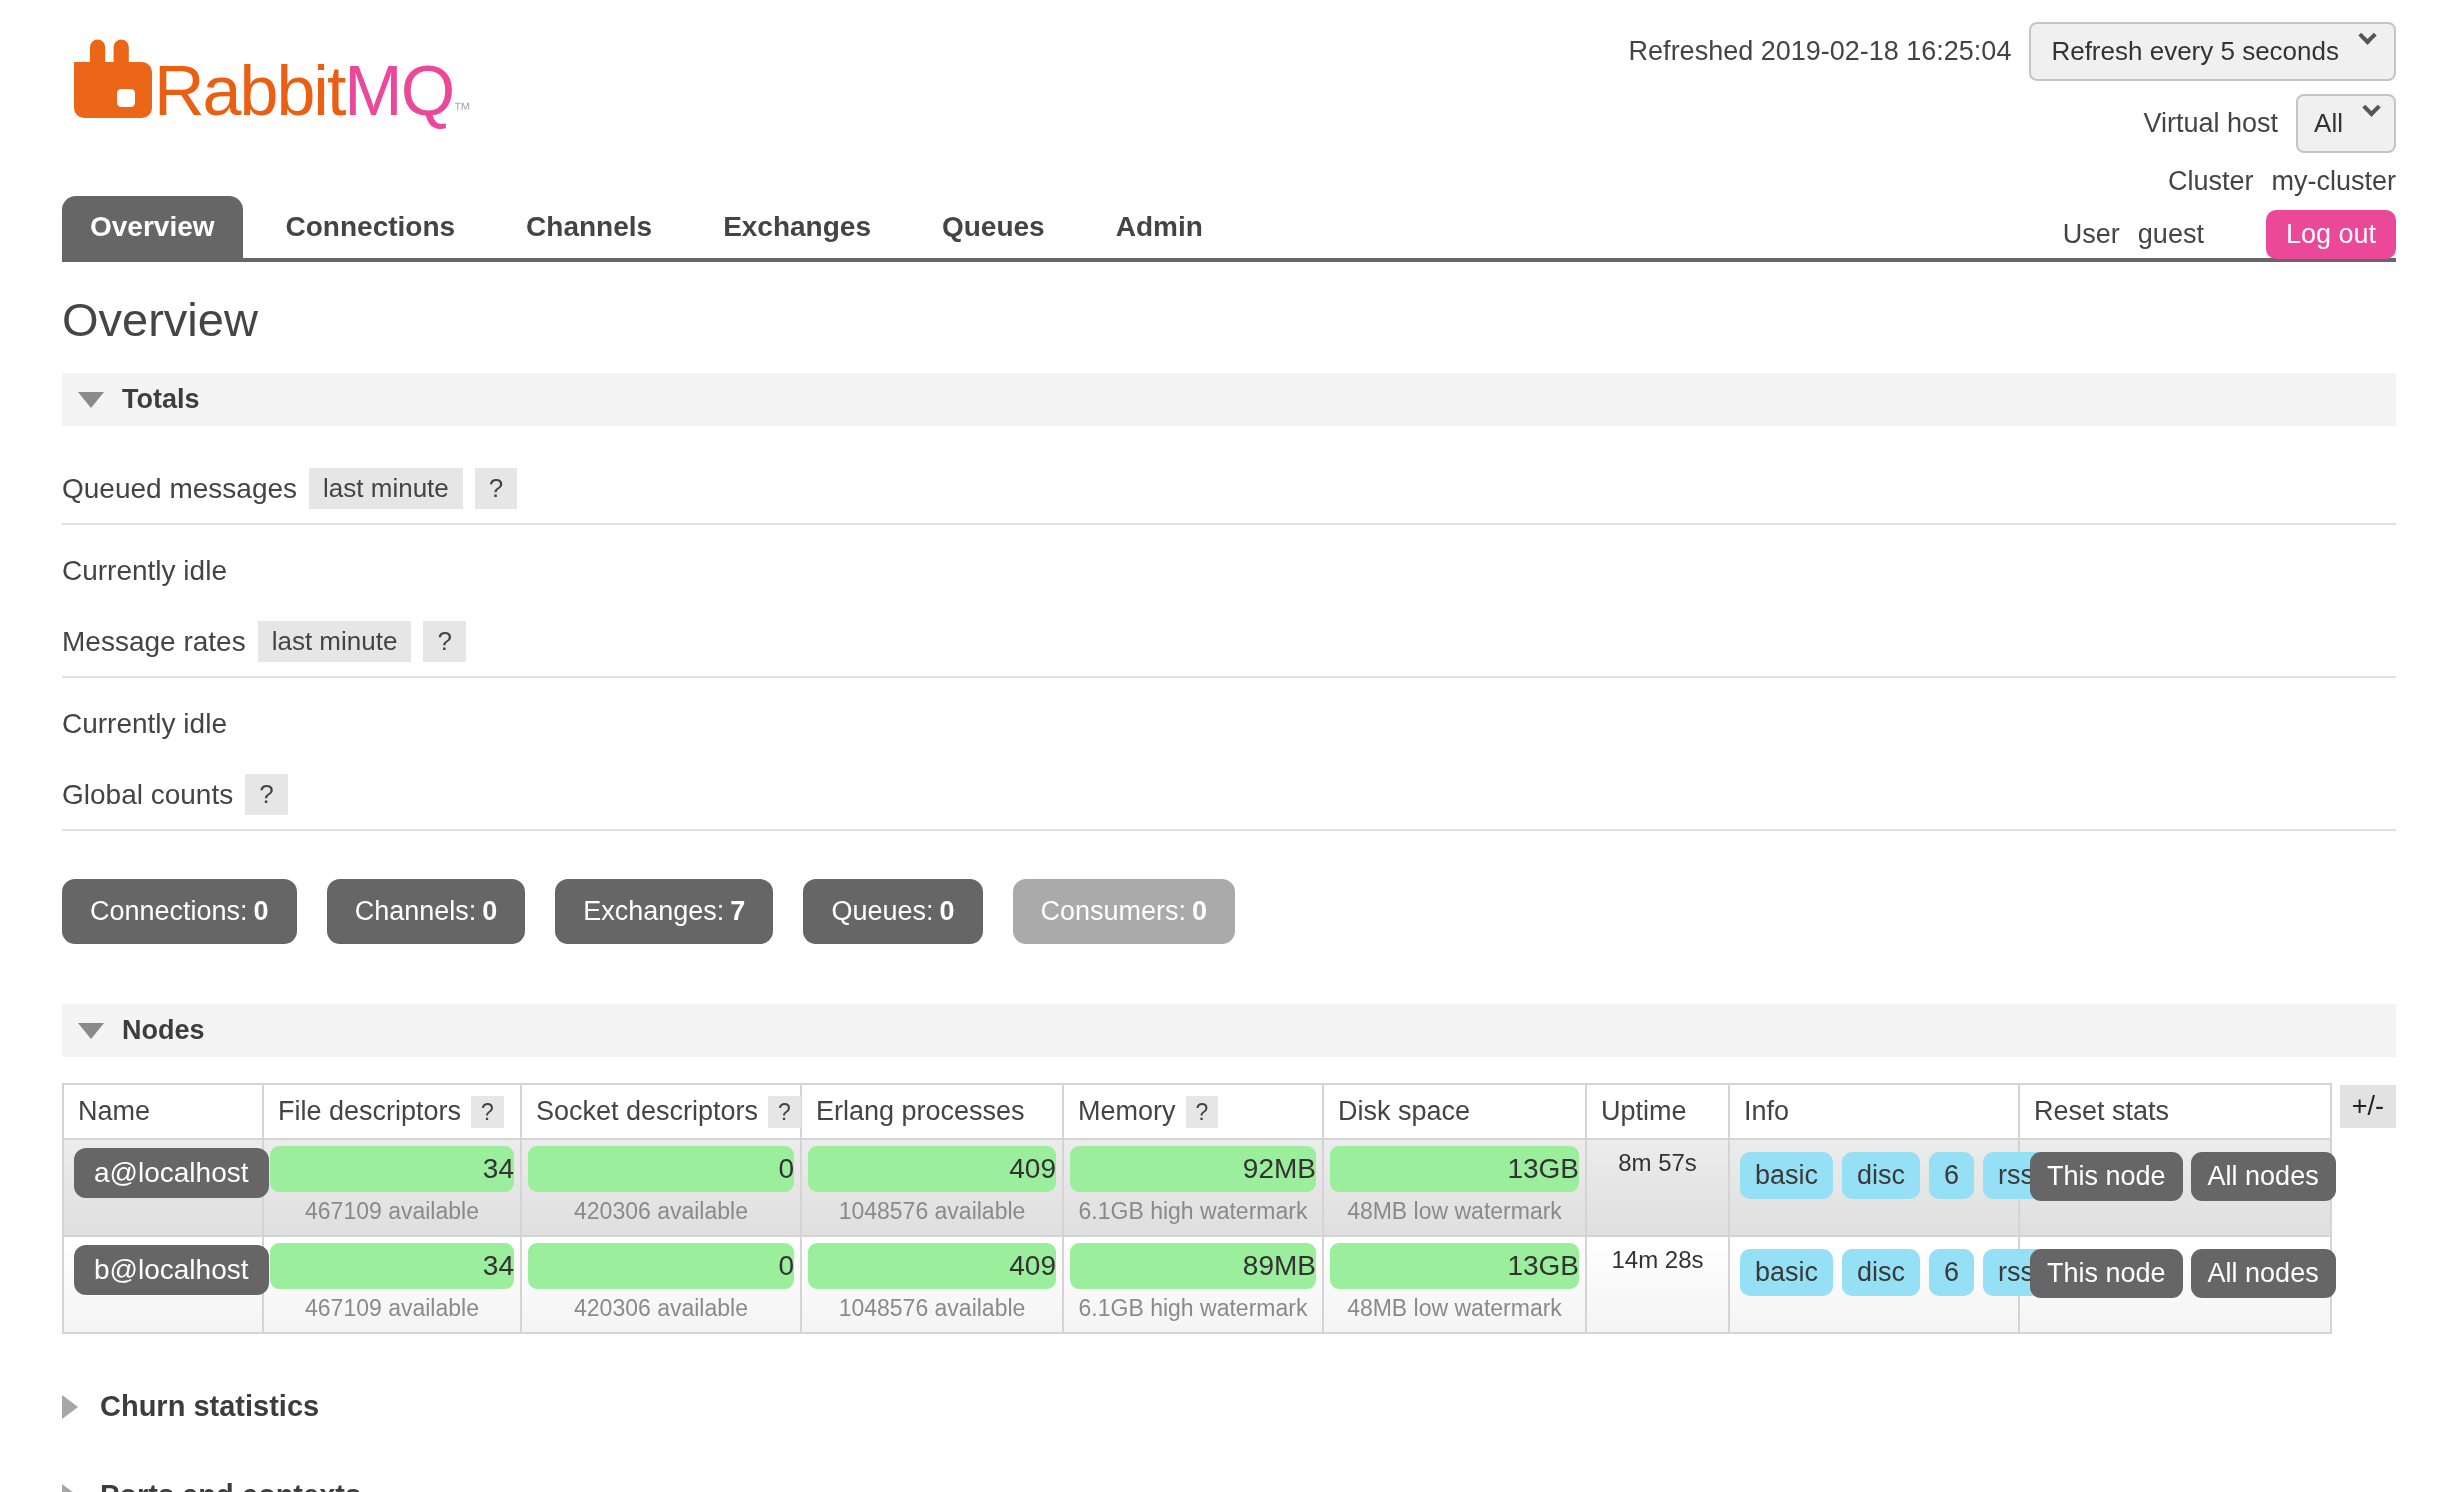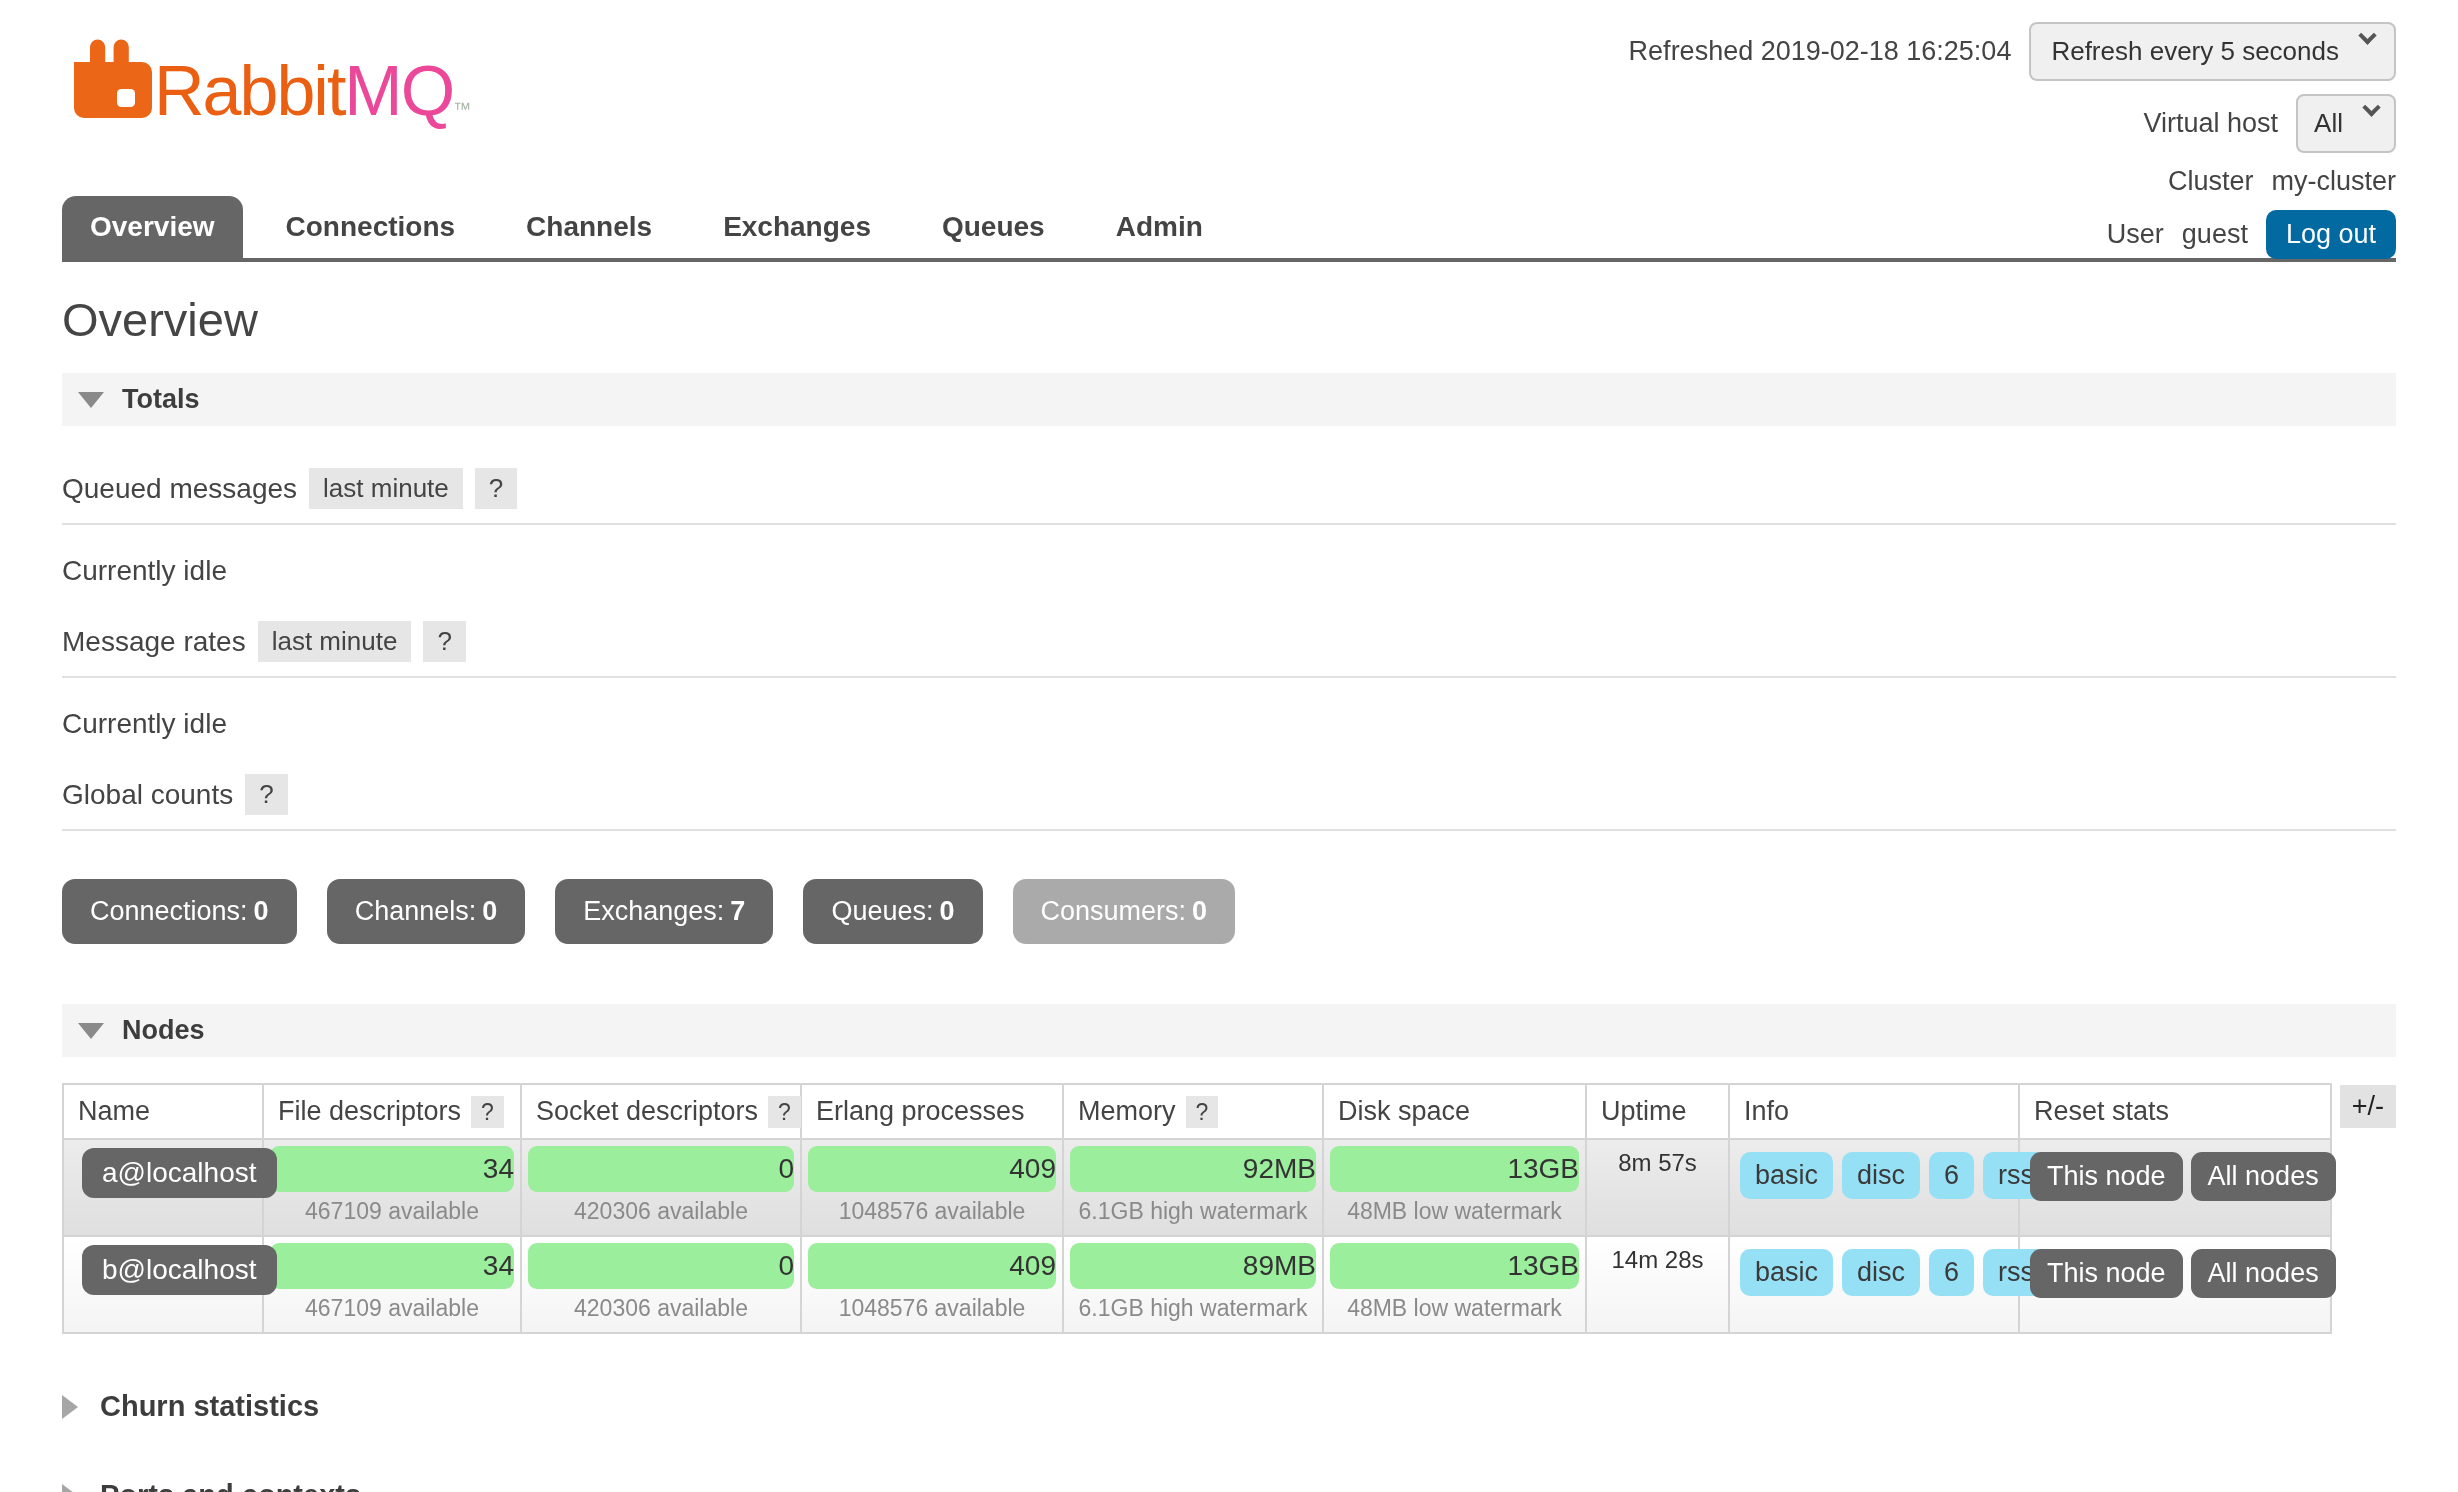--- a/index.html
+++ b/index.html
@@ -22,21 +22,21 @@
   .wordmark .tm { font-size:18px; color:#a9b6a9; vertical-align: baseline; }
   .ver-badges { display:flex; gap:24px; margin-bottom:4px; margin-left:14px; }
   .badge-pill { background:#f2f2f2; border-radius:10px; padding:10px 18px; font-size:27px; color:#444; }
 
   .header-right { position:absolute; right:0; top:22px; display:flex; flex-direction:column; align-items:flex-end; gap:13px; }
   .hr-row { display:flex; align-items:center; gap:18px; font-size:27px; color:#444; }
   .selectbox { display:flex; gap:22px; background:#f0f0f0; border:2px solid #c4c4c4; border-radius:8px; padding:12px 20px; font-size:26px; color:#333; cursor:pointer; }
   .selectbox.small { padding:12px 16px; }
   .chev { width:13px; height:13px; border-right:4px solid #555; border-bottom:4px solid #555; transform:rotate(45deg); margin-top:-7px; }
   .bold { font-weight:normal;text-align:right; }
-  .logout-btn { background:#0369a1; color:#fff; border:none; border-radius:10px; padding:9px 20px; font-size:27px; font-family:inherit; cursor:pointer; }
+  .logout-btn { background:#ec4899; color:#fff; border:none; border-radius:10px; padding:9px 20px; font-size:27px; font-family:inherit; cursor:pointer;margin-left:44px; }
 
   .tabs { position:absolute; left:0; bottom:0; display:flex; align-items:flex-end; }
   .tab { font-size:28px; font-weight:bold; color:#444; padding:15px 28px; margin-right:15px; cursor:pointer; }
   .tab.active { background:#666; color:#fff; border-radius:14px 14px 0 0; }
 
   
   h1.page-title { font-size:47px; font-weight:400; color:#454545; margin:30px 0 26px; }
 
   
   .strip { background:#f4f4f4; padding:11px 16px; display:flex; align-items:center; gap:18px; cursor:pointer; }
@@ -60,21 +60,21 @@
   table.nodes th, table.nodes td { border:2px solid #d4d4d4; }
   table.nodes th { background:#fff; font-weight:400; font-size:27px; color:#444; text-align:left; padding:11px 14px; white-space:nowrap;margin-left:40px; }
   th .pill.help-th { font-size:23px; padding:3px 10px; margin-left:10px; }
   td { vertical-align:top; }
   tr.alt td { background:linear-gradient(#ececec,#dfdfdf); }
   tr.plain td { background:linear-gradient(#ffffff,#f4f4f4); }
   .metric-cell { padding:6px; }
   .metric { background:#9bee9b; border-radius:9px; text-align:right; font-size:28px; color:#333; padding:7px 0; }
   .sub { text-align:center; font-size:23px; color:#8a8a8a; padding:6px 0 4px; }
   .name-cell { padding:8px 0 8px 10px; }
-  .node-badge { display:inline-block; background:#666; color:#fff; border-radius:12px; padding:9px 20px; font-size:28px;margin-left:8px; }
+  .node-badge { display:inline-block; background:#666; color:#fff; border-radius:12px; padding:9px 20px; font-size:28px; }
   .uptime-cell { text-align:center; font-size:24px; color:#333; padding-top:9px; }
   .info-cell, .reset-cell { padding:12px 10px; white-space:nowrap; }
   .info-badge { display:inline-block; background:#96e0f5; color:#3a3a3a; border-radius:10px; padding:8px 15px; font-size:27px; margin-right:9px; }
   .reset-btn { background:#666; color:#fff; border:none; border-radius:11px; padding:9px 17px; font-size:27px; font-family:inherit; margin-right:8px; cursor:pointer; }
   .plusminus { position:absolute; top:2px; right:0; background:#e2e2e2; padding:6px 12px; font-size:27px; color:#222; cursor:pointer; }
 
   
   .collapsible { display:flex; align-items:center; gap:22px; margin:56px 0; cursor:pointer; }
   .collapsible .label { font-size:29px; font-weight:bold; color:#3d3d3d; }
 </style>

